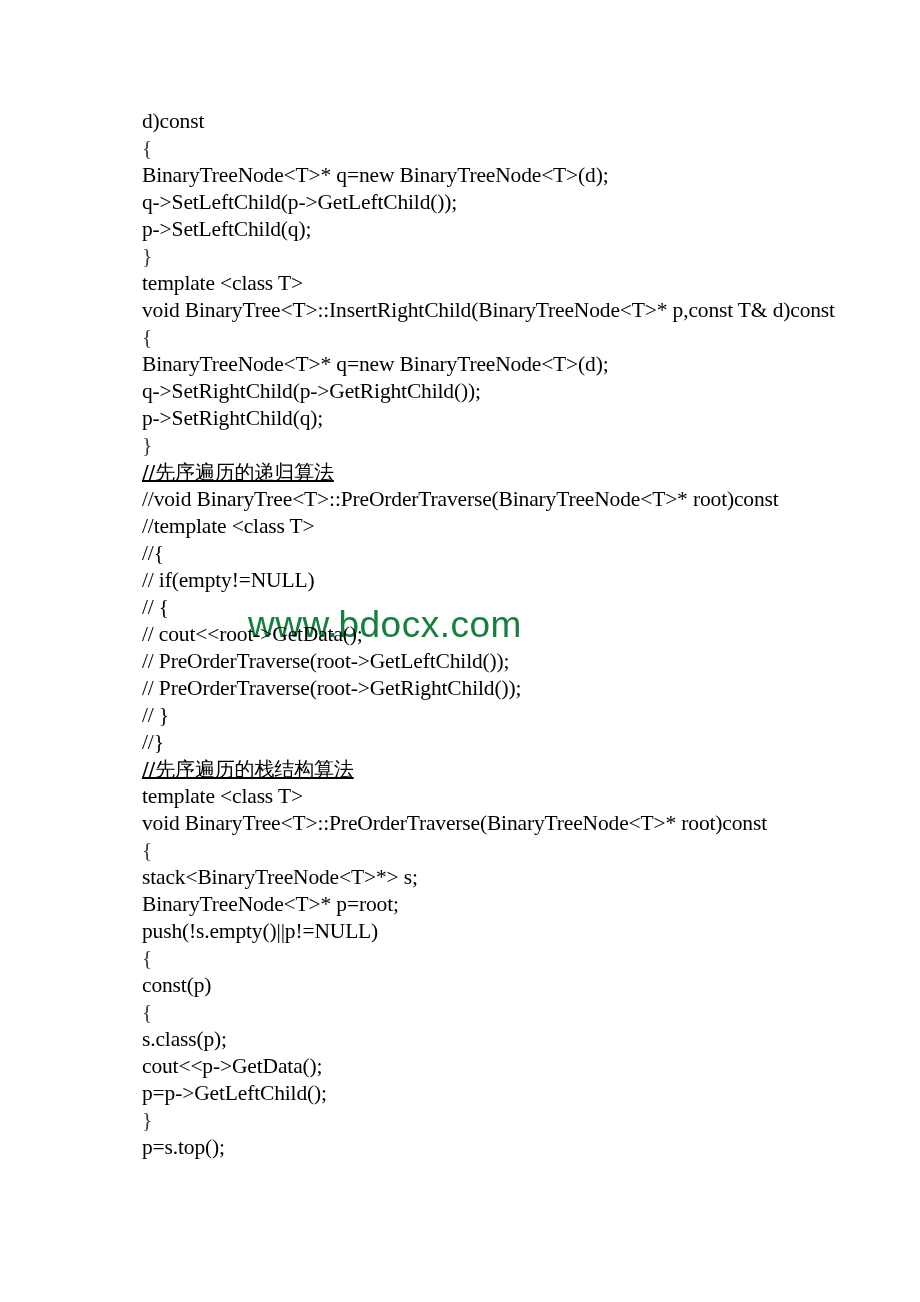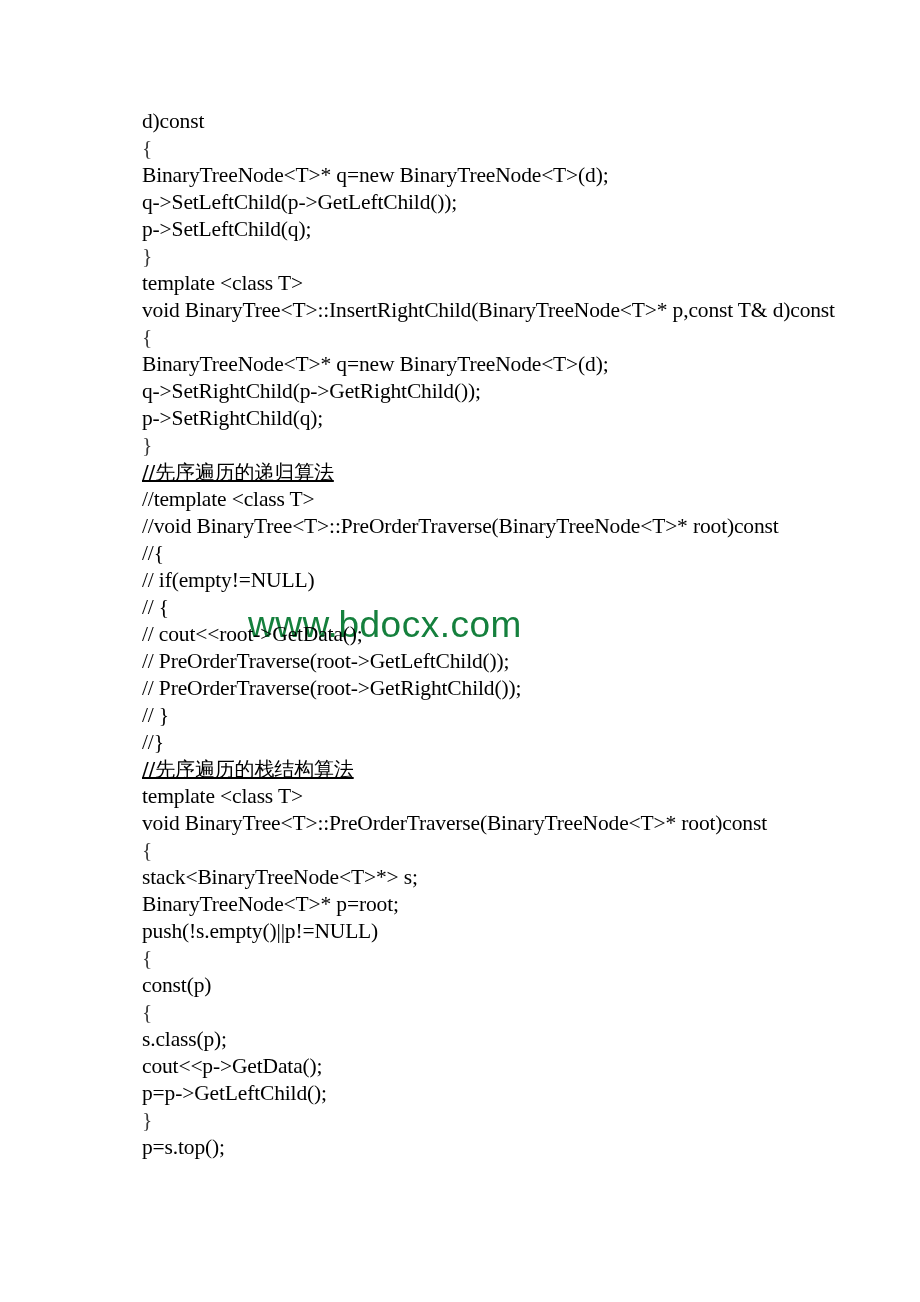--- a/index.html
+++ b/index.html
@@ -84,22 +84,22 @@
       <div class="code-line">p-&gt;SetLeftChild(q);</div>
       <div class="code-line brace">}</div>
       <div class="code-line">template &lt;class T&gt;</div>
       <div class="code-line">void BinaryTree&lt;T&gt;::InsertRightChild(BinaryTreeNode&lt;T&gt;* p,const T&amp; d)const</div>
       <div class="code-line brace">{</div>
       <div class="code-line">BinaryTreeNode&lt;T&gt;* q=new BinaryTreeNode&lt;T&gt;(d);</div>
       <div class="code-line">q-&gt;SetRightChild(p-&gt;GetRightChild());</div>
       <div class="code-line">p-&gt;SetRightChild(q);</div>
       <div class="code-line brace">}</div>
       <div class="code-line cjk">//先序遍历的递归算法</div>
+      <div class="code-line">//void BinaryTree&lt;T&gt;::PreOrderTraverse(BinaryTreeNode&lt;T&gt;* root)const</div>
       <div class="code-line">//template &lt;class T&gt;</div>
-      <div class="code-line">//void BinaryTree&lt;T&gt;::PreOrderTraverse(BinaryTreeNode&lt;T&gt;* root)const</div>
       <div class="code-line">//{</div>
       <div class="code-line">// if(empty!=NULL)</div>
       <div class="code-line">// {</div>
       <div class="code-line">// cout&lt;&lt;root-&gt;GetData();</div>
       <div class="code-line">// PreOrderTraverse(root-&gt;GetLeftChild());</div>
       <div class="code-line">// PreOrderTraverse(root-&gt;GetRightChild());</div>
       <div class="code-line">// }</div>
       <div class="code-line">//}</div>
       <div class="code-line cjk">//先序遍历的栈结构算法</div>
       <div class="code-line">template &lt;class T&gt;</div>

